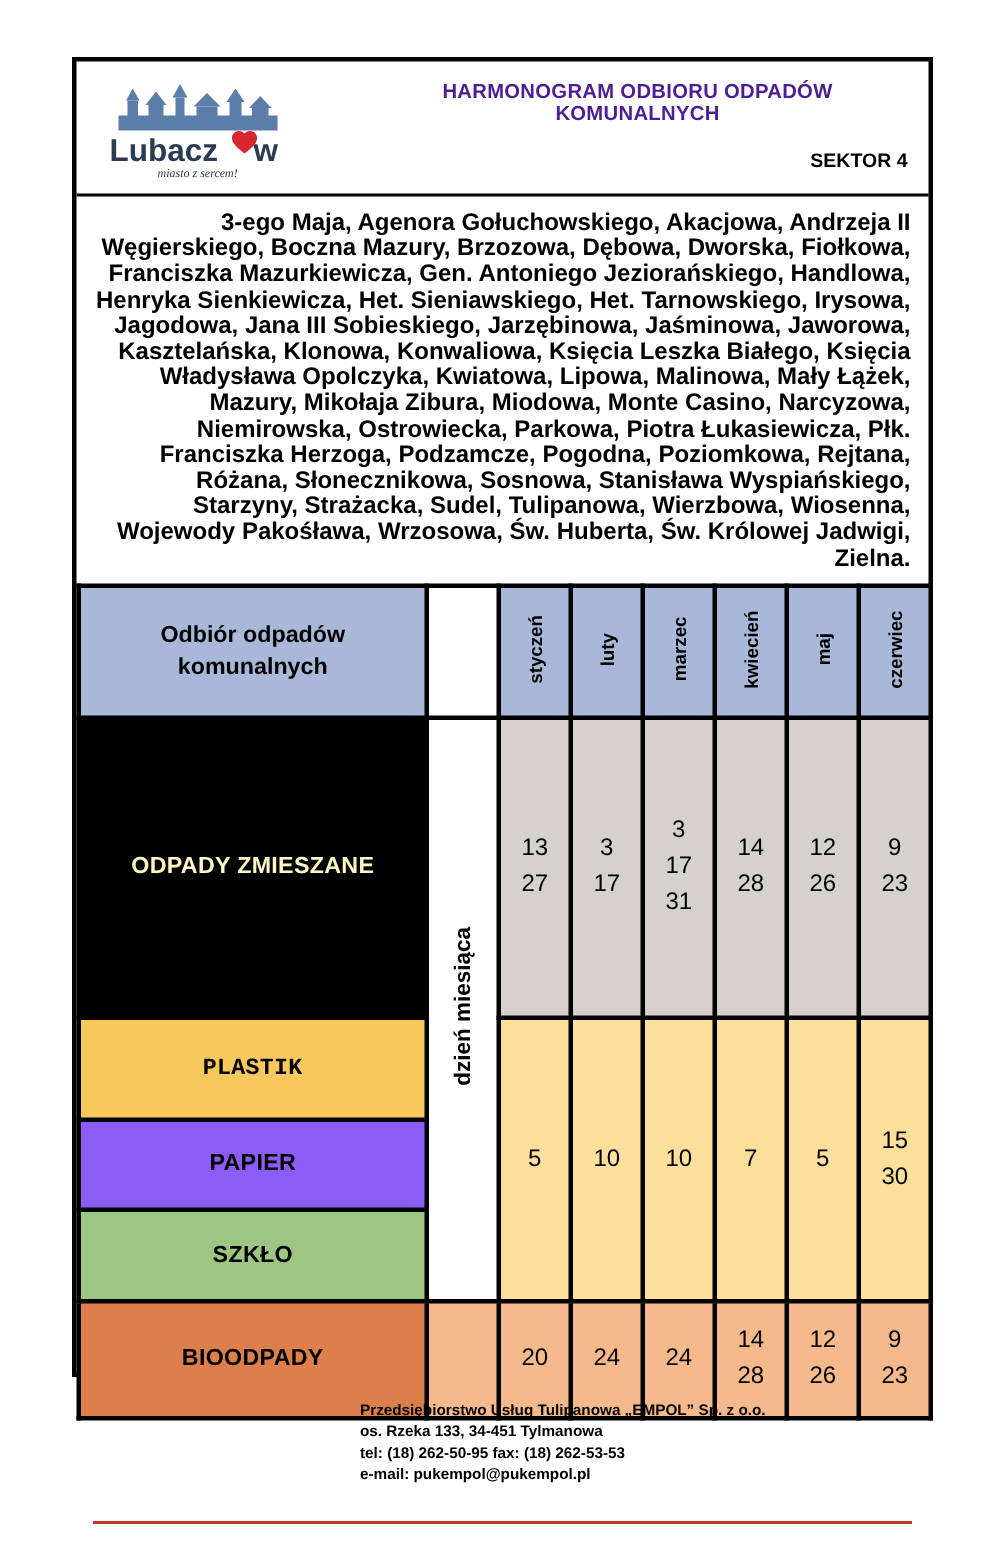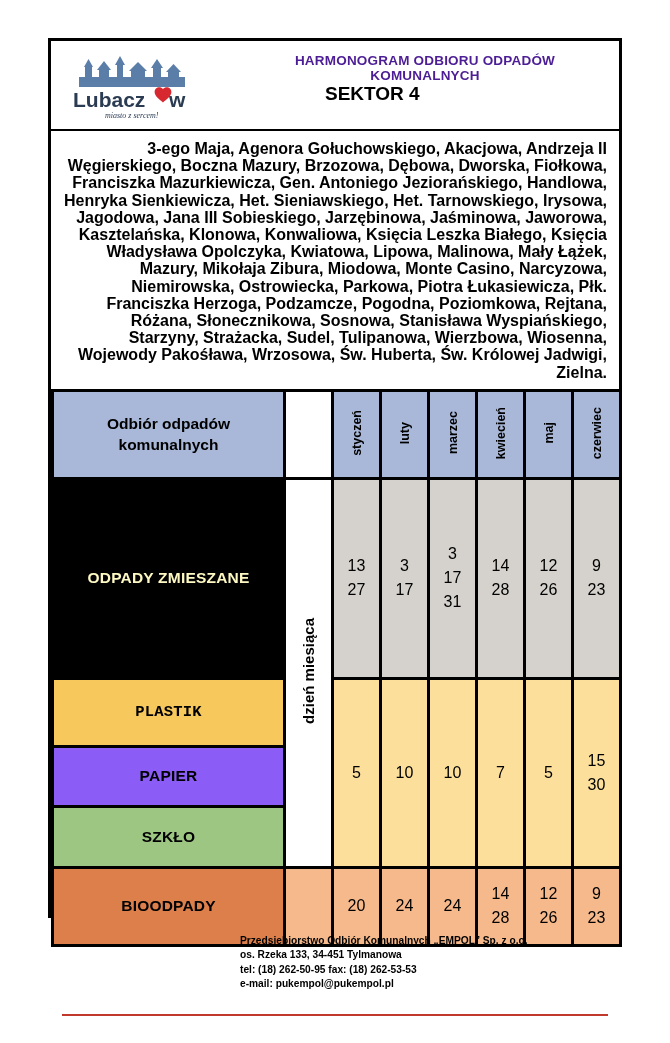--- a/index.html
+++ b/index.html
@@ -45,24 +45,25 @@
   }
   .title-main {
     font-size: 13.5px;
     font-weight: bold;
     letter-spacing: .2px;
     color: #4c1d95;
     text-align: center;
     padding-left: 40px;
   }
   .title-sector {
-    font-size: 19px;
-    font-weight: bold;
-    color: #000;
-    text-align: left;
+    font-size: 13px;
+    font-weight: bold;
+    color: #000;
+    margin-top: 16px;
+    text-align: right;
     padding-left: 120px;
   }
 
   
   .streets {
     border-top: 2px solid #000;
     padding: 9px 12px 8px 12px;
     font-size: 16px;
     font-weight: bold;
     line-height: 17.2px;
@@ -270,21 +271,21 @@
           <td class="d-bio">14<br>28</td>
           <td class="d-bio">12<br>26</td>
           <td class="d-bio">9<br>23</td>
         </tr>
       </tbody>
     </table>
   </div>
 
   <div id="footer">
     <div class="footer-text">
-      <div>Przedsiębiorstwo Odbiór Komunalnych „EMPOL” Sp. z o.o.</div>
+      <div>Przedsiębiorstwo Usług Tulipanowa „EMPOL” Sp. z o.o.</div>
       <div>os. Rzeka 133, 34-451 Tylmanowa</div>
       <div>tel: (18) 262-50-95 fax: (18) 262-53-53</div>
       <div>e-mail: pukempol@pukempol.pl</div>
     </div>
     <div class="footer-rule"></div>
   </div>
 
 </div>
 
 </body></html>

